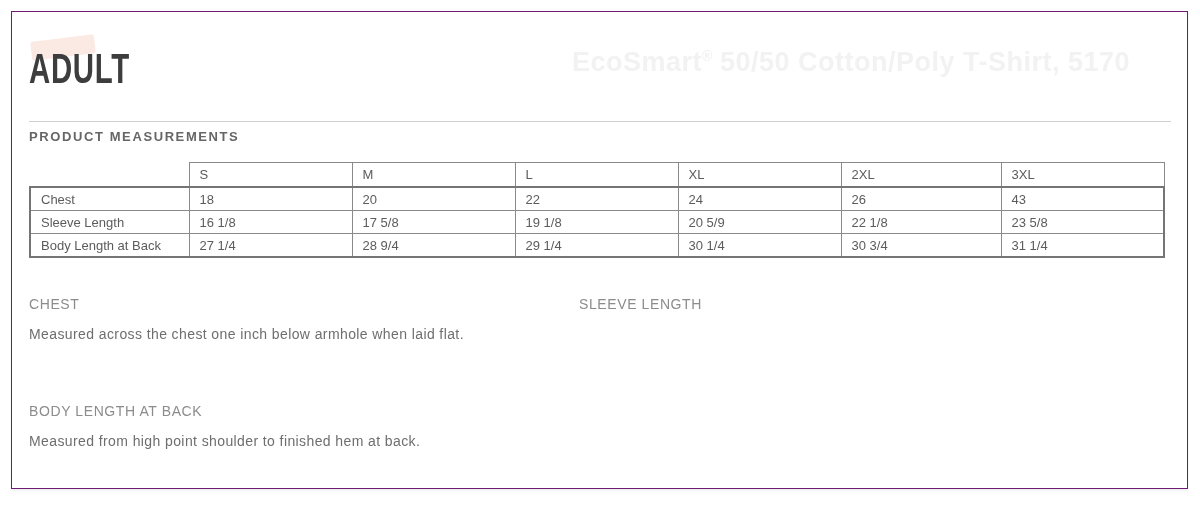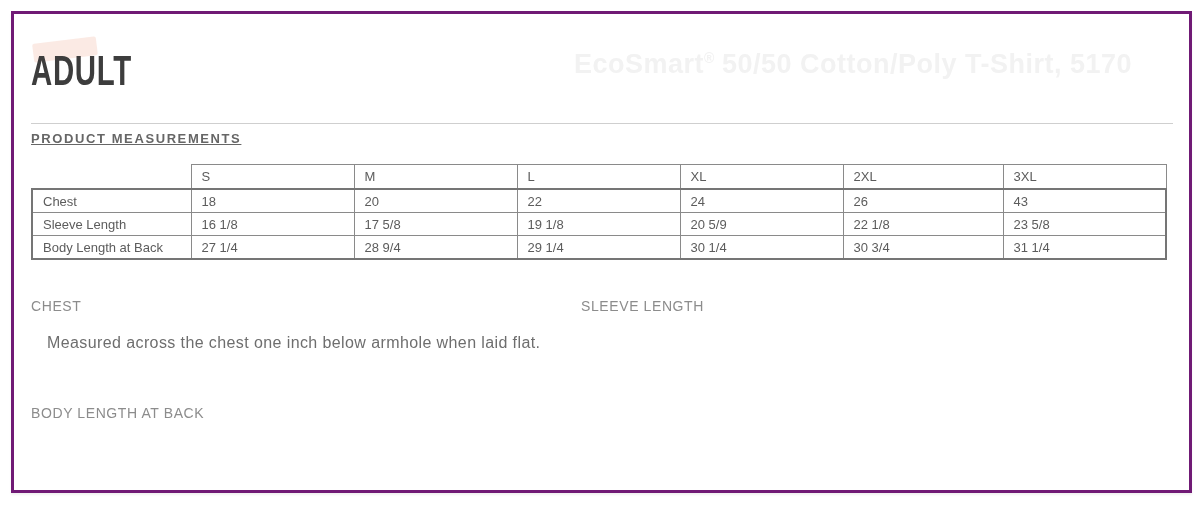--- a/index.html
+++ b/index.html
@@ -3,21 +3,21 @@
 <meta charset="utf-8">
 <style>
   html,body{margin:0;padding:0;background:#ffffff;}
   body{
     width:1200px;height:505px;position:relative;overflow:hidden;
     font-family:"Liberation Sans","DejaVu Sans",sans-serif;
     -webkit-font-smoothing:antialiased;
   }
   .frame{
     position:absolute;left:11px;top:11px;width:1175px;height:476px;
-    border:3px solid #701a75;background:#ffffff;
+    border:1px solid #701a75;background:#ffffff;
     box-shadow:0 2px 2px rgba(0,0,0,0.06);
   }
   .smudge{
     position:absolute;left:19px;top:26px;width:64px;height:19px;
     background:rgba(248,216,206,0.55);
     transform:rotate(-7deg);
     border-radius:2px;
   }
   .adult-heading{
     position:absolute;left:17px;top:33px;
@@ -32,43 +32,43 @@
   }
   .watermark .wm-reg{font-size:14px;vertical-align:super;}
   .watermark .wm-rest{margin-left:7px;}
   .divider{
     position:absolute;left:17px;top:109px;width:1142px;height:0;
     border-top:1px solid #cfcfcf;
   }
   .pm-heading{
     position:absolute;left:17px;top:117px;
     font-size:13px;font-weight:700;color:#666666;
-    letter-spacing:1.6px;white-space:nowrap;text-decoration:underline;
+    letter-spacing:1.6px;white-space:nowrap;
   }
   .size-table{
     position:absolute;left:17px;top:150px;
     border-collapse:collapse;table-layout:fixed;
     font-size:13px;color:#5c5c5c;
   }
   .size-table th,.size-table td{
     border:1px solid #8a8a8a;
     font-weight:400;text-align:left;
     padding:0 0 0 10px;height:22px;
     white-space:nowrap;overflow:hidden;
   }
   .size-table thead th{height:23px;}
   .size-table th.corner{border-top:none;border-left:none;border-bottom:none;background:transparent;}
   .size-table tbody{border:2px solid #757575;}
   .defs-term{
     font-size:14px;color:#8c8c8c;letter-spacing:0.6px;
     margin:0 0 10px 0;
   }
   .defs-desc{
-    font-size:16px;color:#6e6e6e;letter-spacing:0.4px;
-    line-height:25px;margin:16px;
+    font-size:14px;color:#6e6e6e;letter-spacing:0.4px;
+    line-height:25px;margin:0;
   }
   .def-block{position:absolute;}
   .def-chest{left:17px;top:284px;width:540px;}
   .def-sleeve{left:567px;top:284px;width:530px;}
   .def-body{left:17px;top:391px;width:580px;}
 </style>
 </head>
 <body>
 
 <div class="frame">
@@ -139,15 +139,16 @@
     <p class="defs-term">CHEST</p>
     <p class="defs-desc">Measured across the chest one inch below armhole when laid flat.</p>
   </div>
 
   <div class="def-block def-sleeve">
     <p class="defs-term">SLEEVE LENGTH</p>
   </div>
 
   <div class="def-block def-body">
     <p class="defs-term">BODY LENGTH AT BACK</p>
+    <p class="defs-desc">Measured from high point shoulder to finished hem at back.</p>
   </div>
 
 </div>
 
 </body></html>

